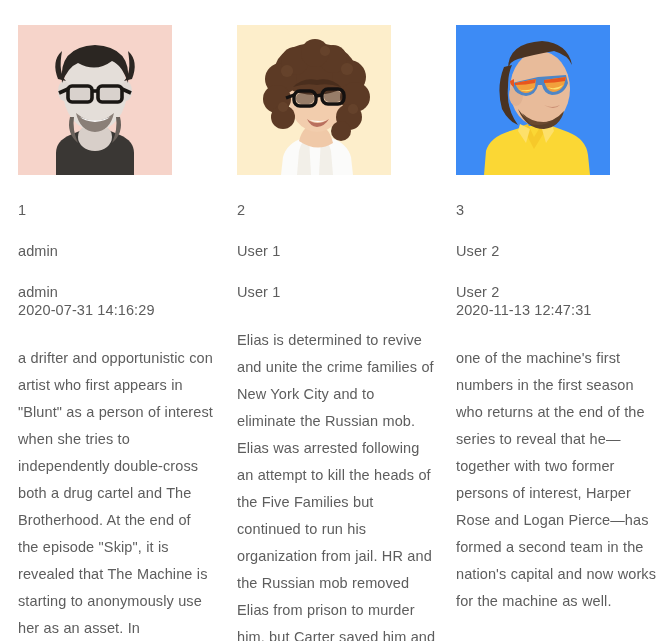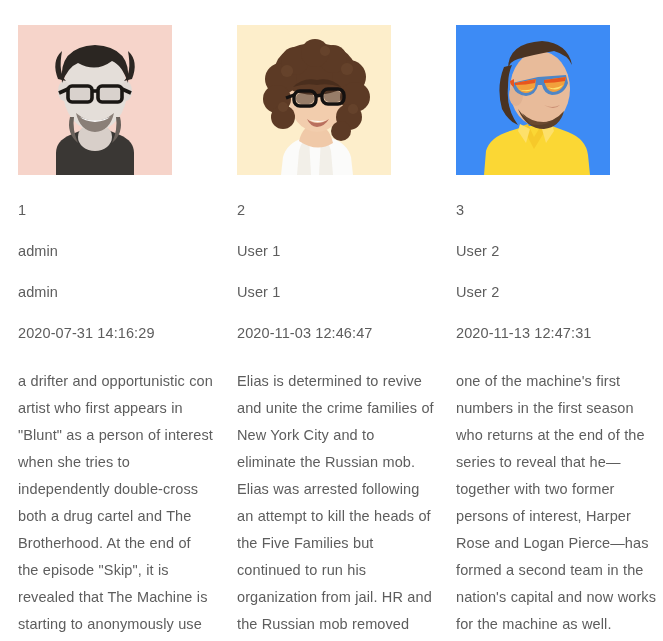--- a/index.html
+++ b/index.html
@@ -51,21 +51,21 @@
     font-size: 14.5px;
     line-height: 18px;
     color: #5d5d5d;
     letter-spacing: 0.1px;
     white-space: nowrap;
   }
 
   .f-id      { margin-top: 26px; }
   .f-user    { margin-top: 23px; }
   .f-name    { margin-top: 23px; }
-  .f-date    { margin-top: 23px; }
+  .f-date    { }
 
   .record-desc {
     margin-top: 26px;
     font-size: 14.5px;
     line-height: 27px;
     color: #5d5d5d;
     width: 196px;
     letter-spacing: 0.1px;
     word-spacing: 0.2px;
   }
@@ -154,21 +154,20 @@
             <line x1="57" y1="70" x2="49" y2="73"></line>
           </g>
           <rect x="59" y="68" width="18" height="11" rx="5" fill="#3b2d26" opacity="0.5"></rect>
           <rect x="87" y="66" width="18" height="11" rx="5" fill="#3b2d26" opacity="0.5"></rect>
         </g>
       </svg>
     </div>
     <div class="record-field f-id">2</div>
     <div class="record-field f-user">User 1</div>
     <div class="record-field f-name">User 1</div>
-    <div class="record-field f-date">2020-11-03 12:46:47</div>
     <div class="record-desc">Elias is determined to revive and unite the crime families of New York City and to eliminate the Russian mob. Elias was arrested following an attempt to kill the heads of the Five Families but continued to run his organization from jail. HR and the Russian mob removed Elias from prison to murder him, but Carter saved him and helped arrange for a safe hiding place.</div>
   </div>
 
   <div class="record col-3">
     <div class="record-media">
       <svg class="avatar-svg" viewBox="0 0 154 150">
         <rect x="0" y="0" width="154" height="150" fill="#3d8bf5"></rect>
         <g>
           <path d="M28 150 L30 126 Q34 112 54 106 L70 101 L96 101 L112 107 Q130 114 132 130 L134 150 Z" fill="#fbd734"></path>
           <path d="M66 101 L78 124 L92 101 L86 99 L78 112 L72 99 Z" fill="#f6c92a"></path>

